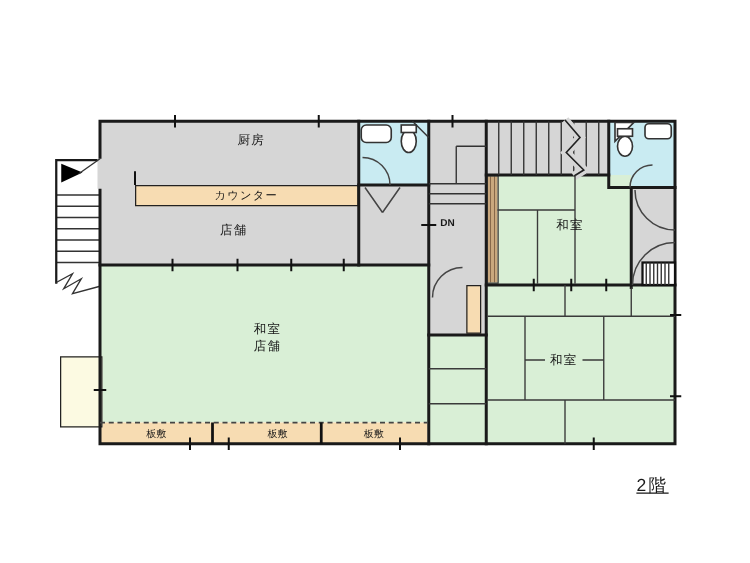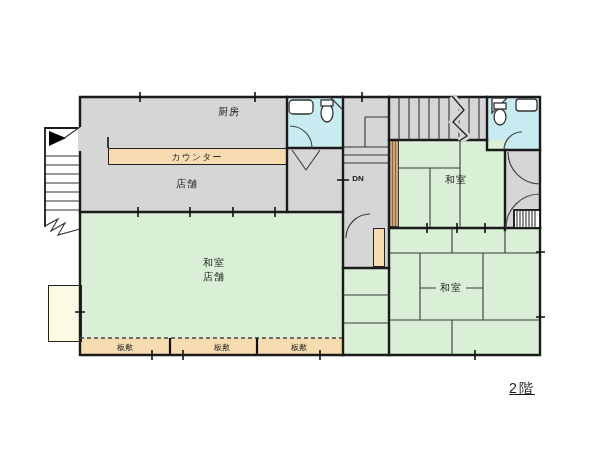--- a/index.html
+++ b/index.html
@@ -130,21 +130,21 @@
       <path class="tick" d="M140,92 V102 M255,92 V102 M362,92 V102"></path>
       <path class="tick" d="M138,207 V217 M190,207 V217 M233,207 V217 M275,207 V217"></path>
       <path class="tick" d="M152,350 V360 M183,350 V360 M320,350 V360 M475,350 V360"></path>
       <path class="tick" d="M427,223 V233 M457,223 V233 M485,223 V233"></path>
       <path class="tick" d="M536,252 H545 M536,317 H545"></path>
       <path class="tick" d="M75,312 H85 M337,180 H349"></path>
       <path class="tick" d="M108,137 V148"></path>
     </g>
   </svg>
 
-  <div class="lbl" style="left:201px;top:112px;margin-left:28px;">厨房</div>
+  <div class="lbl" style="left:201px;top:112px;">厨房</div>
   <div class="lbl mid" style="left:197px;top:157px;">カウンター</div>
   <div class="lbl" style="left:187px;top:184px;">店舗</div>
   <div class="lbl" style="left:456px;top:180px;">和室</div>
   <div class="lbl" style="left:214px;top:270px;">
     <div>和室</div>
     <div>店舗</div>
   </div>
   <div class="lbl" style="left:451px;top:288px;">和室</div>
   <div class="lbl small" style="left:125px;top:347px;">板敷</div>
   <div class="lbl small" style="left:222px;top:347px;">板敷</div>

